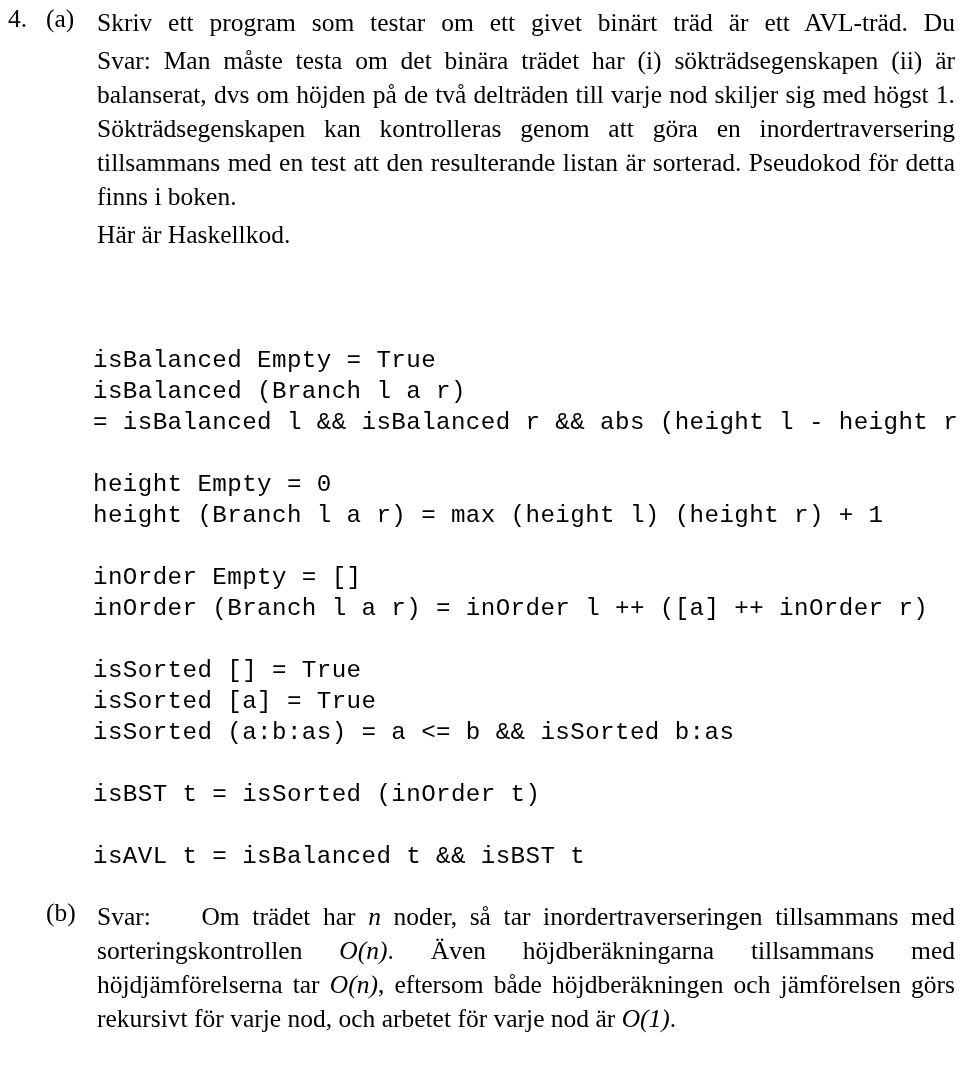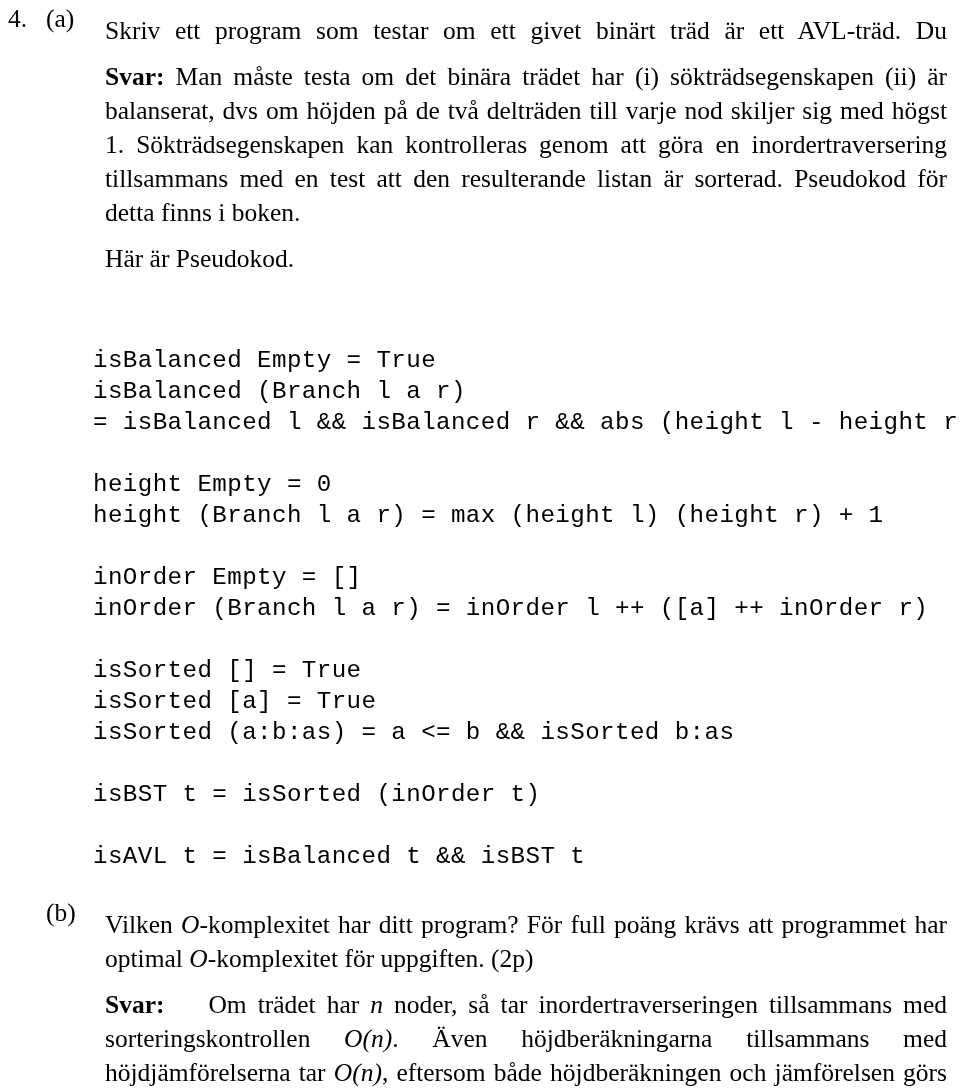--- a/index.html
+++ b/index.html
@@ -43,33 +43,33 @@
   .item-label.a { left: 46px; top: 2px; }
   .item-label.b { left: 46px; top: 896px; }
 
   .col {
     position: absolute;
     left: 93px;
     width: 866px;
   }
 
   p.body {
-    margin: 12px;
+    margin: 4px;
     font-size: 25.5px;
     line-height: 34px;
     text-align: justify;
     text-align-last: left;
     -webkit-hyphens: none;
     hyphens: none;
     word-spacing: 0px;
   }
   p.body.lastjust { text-align-last: justify; }
 
   b.svar {
-    font-weight: bold;
+    font-weight: normal;
   }
 
   i.math {
     font-family: "Liberation Serif", "DejaVu Serif", serif;
     font-style: italic;
   }
 
   
   .code {
     position: absolute;
@@ -103,27 +103,26 @@
   <div class="item-label a">(a)</div>
 
   <div class="col" style="top:2px;">
 
     <p class="body lastjust">Skriv ett program som testar om ett givet binärt träd är ett AVL-träd. Du</p>
 
 
     <p class="body"><b class="svar">Svar:</b><span> Man måste testa om det binära trädet har (i) sökträdsegenskapen (ii) är balanserat, dvs om höjden på de två delträden till varje nod skiljer sig med högst 1. Sökträdsegenskapen kan kontrolleras genom att göra en inordertraversering tillsammans med en test att den resulterande listan är sorterad. Pseudokod för detta finns i boken.</span></p>
 
 
-    <p class="body">Här är Pseudokod.</p>
+    <p class="body">Här är Haskellkod.</p>
   </div>
 
   <div class="code" id="code-block"><span class="line">isBalanced Empty = True</span><span class="line">isBalanced (Branch l a r)</span><span class="line">= isBalanced l &amp;&amp; isBalanced r &amp;&amp; abs (height l - height r) &lt; 2</span><span class="blank">&nbsp;</span><span class="line">height Empty = 0</span><span class="line">height (Branch l a r) = max (height l) (height r) + 1</span><span class="blank">&nbsp;</span><span class="line">inOrder Empty = []</span><span class="line">inOrder (Branch l a r) = inOrder l ++ ([a] ++ inOrder r)</span><span class="blank">&nbsp;</span><span class="line">isSorted [] = True</span><span class="line">isSorted [a] = True</span><span class="line">isSorted (a:b:as) = a &lt;= b &amp;&amp; isSorted b:as</span><span class="blank">&nbsp;</span><span class="line">isBST t = isSorted (inOrder t)</span><span class="blank">&nbsp;</span><span class="line">isAVL t = isBalanced t &amp;&amp; isBST t</span></div>
 
   <div class="item-label b">(b)</div>
 
   <div class="colb">
 
-    <p class="body"><span>Vilken </span><i class="math">O</i><span>-komplexitet har ditt program? För full poäng krävs att programmet har optimal </span><i class="math">O</i><span>-komplexitet för uppgiften. (2p)</span></p>
 
     <p class="body"><b class="svar">Svar:</b><span>&nbsp;&nbsp;&nbsp;&nbsp;</span><span>Om trädet har </span><i class="math">n</i><span> noder, så tar inordertraverseringen tillsammans med sorteringskontrollen </span><i class="math">O(n)</i><span>. Även höjdberäkningarna tillsammans med höjdjämförelserna tar </span><i class="math">O(n)</i><span>, eftersom både höjdberäkningen och jämförelsen görs rekursivt för varje nod, och arbetet för varje nod är </span><i class="math">O(1)</i><span>.</span></p>
   </div>
 
 </div>
 
 </body></html>

